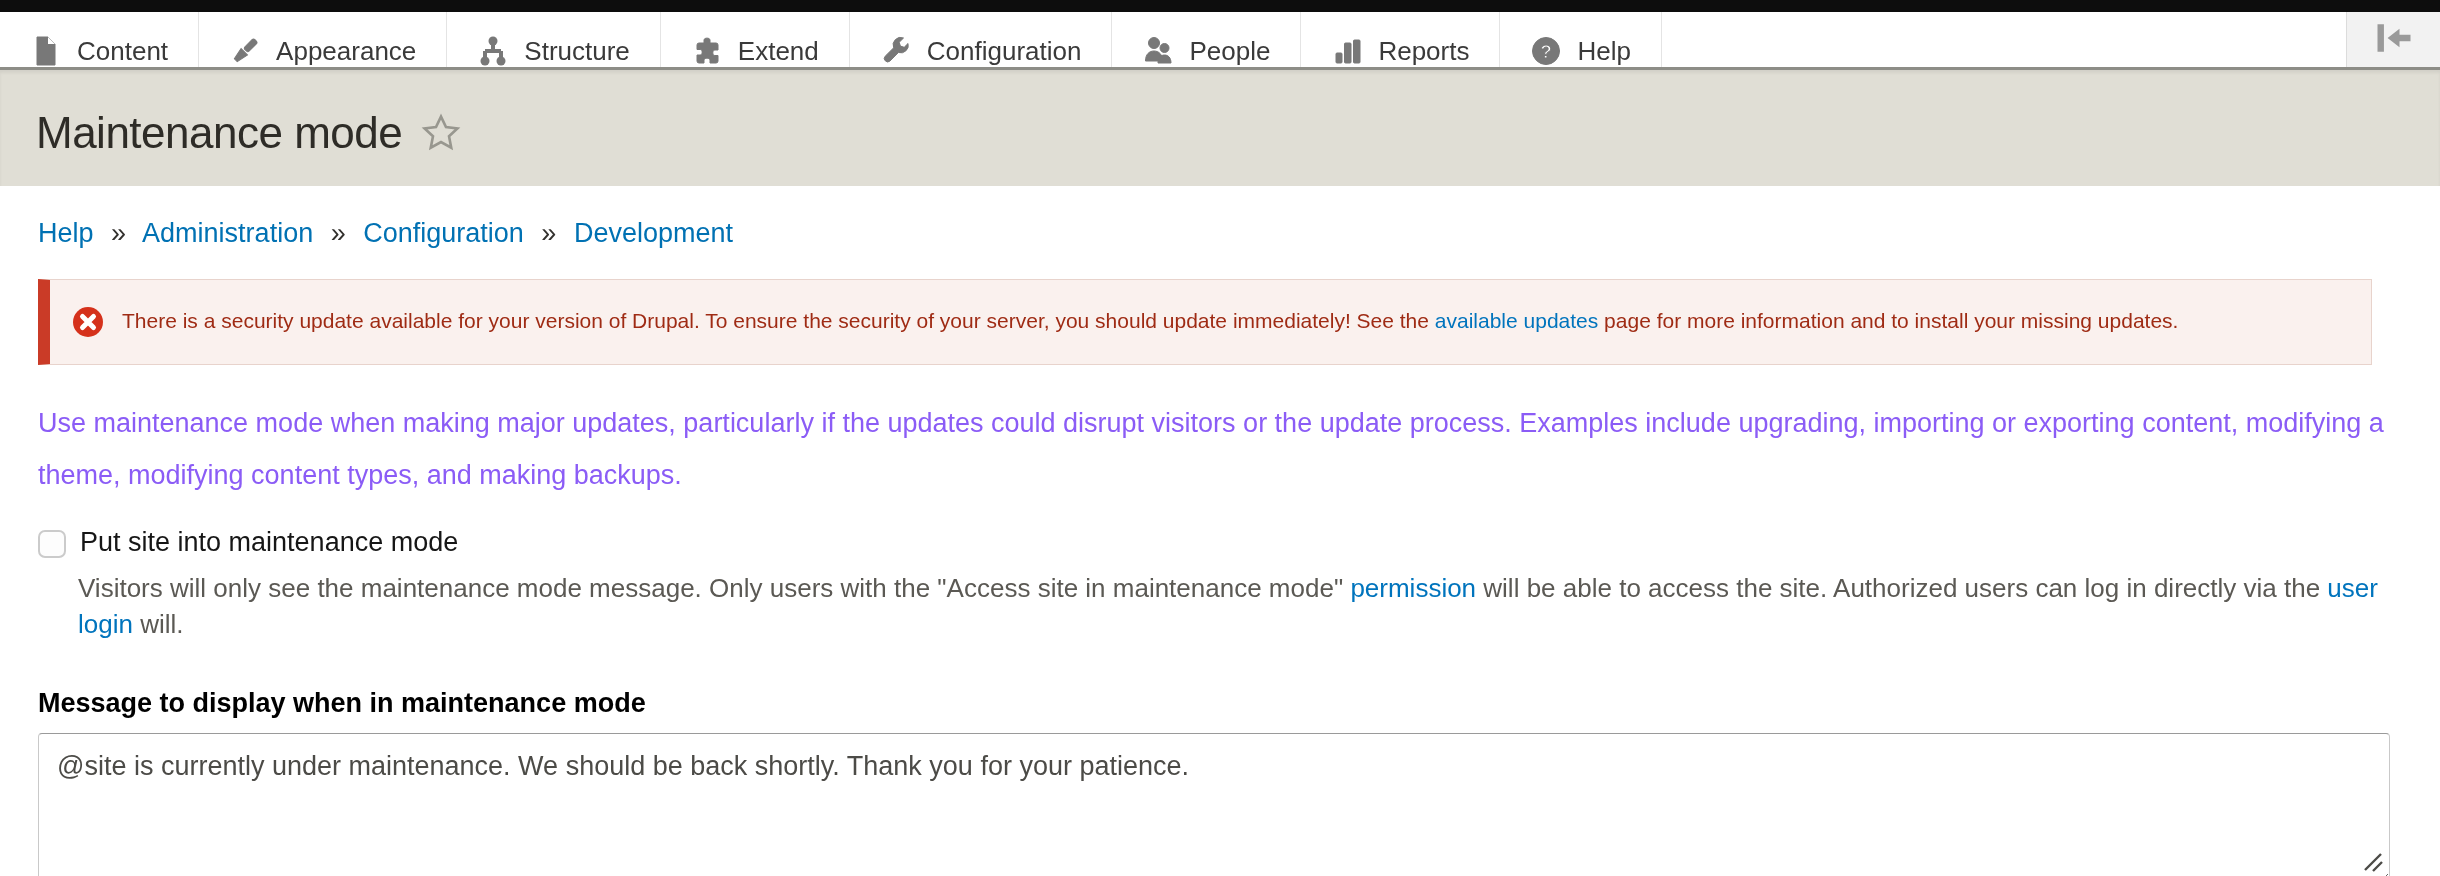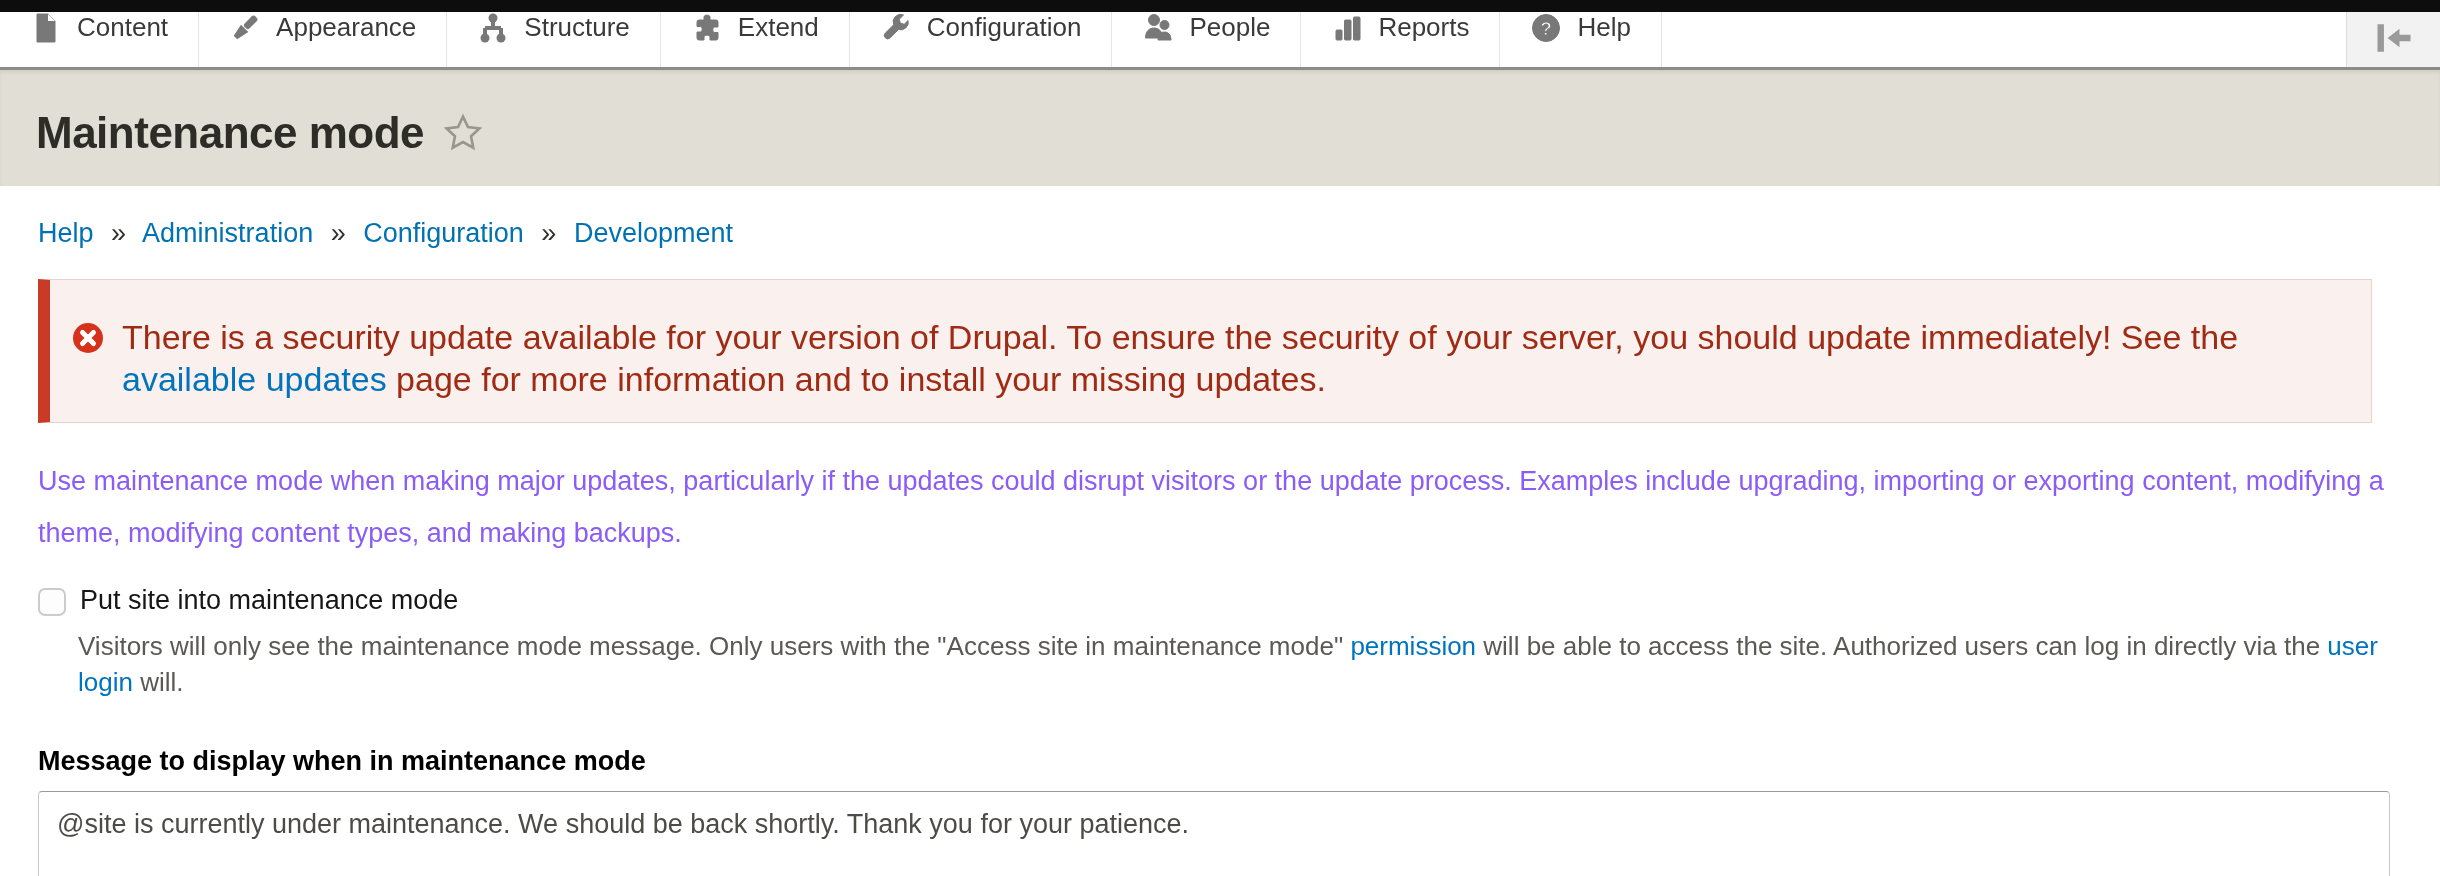--- a/index.html
+++ b/index.html
@@ -13,59 +13,59 @@
 
   
   .top-strip { height:12px; background:#0d0d0d; }
 
   
   .toolbar {
     height:58px; background:#fff; display:flex; align-items:stretch;
     border-bottom:3px solid #8d8d87;
   }
   .toolbar .tab {
-    display:flex; align-items:flex-start; gap:15px;
+    display:flex; align-items:flex-end; gap:15px;
     padding:0 30px; border-right:1px solid #e4e4e4;
     cursor:pointer; color:#3a3a3a; font-size:26px; white-space:nowrap;
   }
   .toolbar .tab .ticon { display:flex; align-items:center; }
   .toolbar .tab svg { width:32px; height:32px; fill:#787878; stroke:#787878; }
   .toolbar-spacer { flex:1; }
   .toolbar-toggle {
     width:94px; background:#f2f2f2; border-left:1px solid #dcdcdc;
     display:flex; align-items:center; justify-content:center; cursor:pointer;
   }
   .toolbar-toggle svg { width:44px; height:44px; fill:#9a9a9a; }
 
   
   .page-header {
     height:116px; background:#e0ded5;
     display:flex; align-items:center; padding:10px 0 0 36px;
     box-shadow: inset 0 3px 3px rgba(0,0,0,0.06);
   }
   .page-title {
-    font-size:44px; font-weight:bold; color:#2e2c27; margin:0; letter-spacing:-0.5px;
+    font-size:44px; font-weight:normal; color:#2e2c27; margin:0; letter-spacing:-0.5px;
   }
   .fav-star { margin-left:18px; display:flex; align-items:center; cursor:pointer; }
   .fav-star svg { width:42px; height:42px; fill:none; stroke:#98978f; stroke-width:2; }
 
   
   .content { padding:0 50px 0 38px; }
 
   .breadcrumb { margin-top:32px; font-size:27px; color:#33312e; }
   .breadcrumb a { color:#0071b3; text-decoration:none; cursor:pointer; }
   .breadcrumb .sep { margin:0 10px; color:#33312e; }
 
   
   .messages-error {
     margin-top:30px; margin-right:18px;
     background:#faf1ee; border:1px solid #e8d3cc; border-left:12px solid #ca3b27;
     display:flex; align-items:flex-start;
-    padding:36px 28px 22px 22px;
-    color:#9f2b14; font-size:34px; line-height:42px;
+    padding:20px 28px 22px 22px;
+    color:#9f2b14; font-size:21px; line-height:42px;
   }
   .err-icon { flex:0 0 auto; margin:6px 18px 0 0; display:flex; }
   .err-icon svg { width:32px; height:32px; }
   .messages-error a { color:#0074bd; text-decoration:none; cursor:pointer; }
 
   .intro {
     margin-top:32px; font-size:27px; line-height:52px; color:#8b5cf6; max-width:2356px;
   }
 
   

